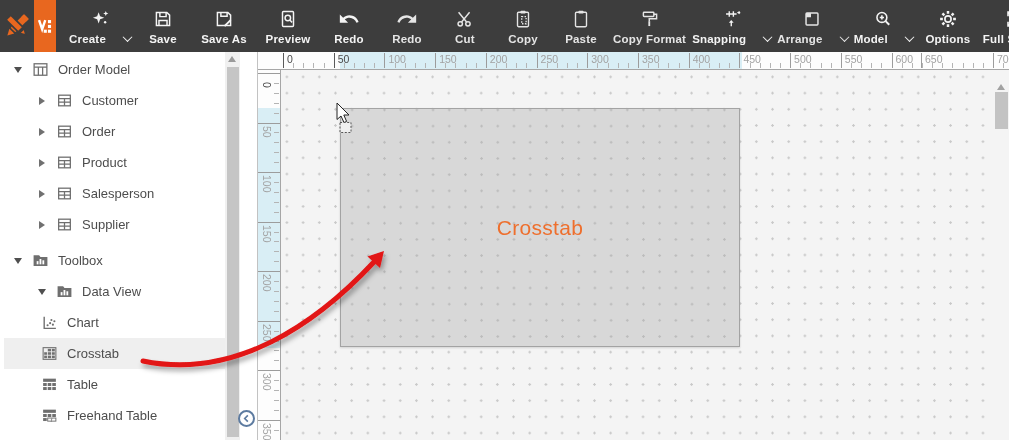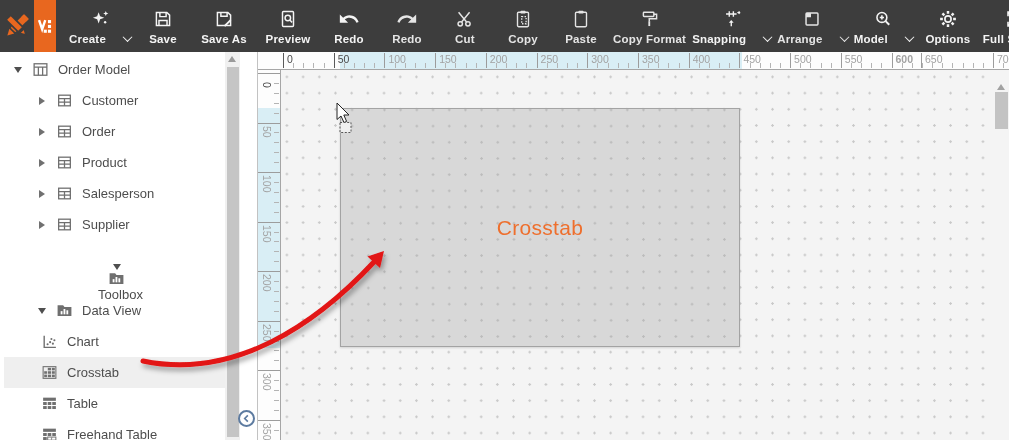--- a/index.html
+++ b/index.html
@@ -22,21 +22,21 @@
   .ticon{width:22px;height:22px;display:block;}
 
   
   .workspace{position:absolute;left:0;top:52px;width:1009px;height:388px;display:flex;}
 
   
   .sidebar{position:relative;width:258px;height:100%;background:#fff;border-right:1px solid #c2c2c2;box-sizing:border-box;flex:none;}
   .tree{position:absolute;left:4px;top:2px;width:225px;}
   .tree-row{height:31px;display:flex;align-items:center;color:#4d4d4d;font-size:13px;cursor:pointer;}
   .tree-row.selected{background:#efefef;}
-  .tree-row.gap-before{margin-top:24px;flex-direction:column;}
+  .tree-row.gap-before{margin-top:5px;}
   .lv0{padding-left:8px;}.lv1{padding-left:32px;}.lv2{padding-left:37px;}
   .exp{width:12px;flex:none;display:flex;align-items:center;justify-content:center;margin-right:8px;}
   .tri-down{width:0;height:0;border-left:4.5px solid transparent;border-right:4.5px solid transparent;border-top:6px solid #4f4f4f;}
   .tri-right{width:0;height:0;border-top:4.5px solid transparent;border-bottom:4.5px solid transparent;border-left:6px solid #707070;}
   .nicon{width:17px;height:17px;flex:none;margin-right:9px;display:block;}
   .tree-label{white-space:nowrap;}
 
   
   .sb-scroll{position:absolute;left:225px;top:0;width:15px;height:100%;background:#f0f0f0;}
   .sb-up{position:absolute;left:3px;top:4px;width:0;height:0;border-left:4.5px solid transparent;border-right:4.5px solid transparent;border-bottom:6px solid #9a9a9a;}
@@ -450,21 +450,21 @@
             <span class="h-label" style="left: 103.42px;">100</span>
             <span class="h-label" style="left: 154.13px;">150</span>
             <span class="h-label" style="left: 204.84px;">200</span>
             <span class="h-label" style="left: 255.55px;">250</span>
             <span class="h-label" style="left: 306.26px;">300</span>
             <span class="h-label" style="left: 356.97px;">350</span>
             <span class="h-label" style="left: 407.68px;">400</span>
             <span class="h-label" style="left: 458.39px;">450</span>
             <span class="h-label" style="left: 509.1px;">500</span>
             <span class="h-label" style="left: 559.81px;">550</span>
-            <span class="h-label" style="left: 610.52px; font-weight: bold;">600</span>
+            <span class="h-label" style="left: 610.52px;">600</span>
             <span class="h-label" style="left: 640px;">650</span>
             <span class="h-label" style="left: 711.94px;">700</span>
           </div>
       </div>
 
       <div class="v-ruler">
         <div class="v-hl"></div>
         <div class="vticks"></div>
         <div>
             <div class="v-label dark" style="top: 3px;"><span>0</span></div>

